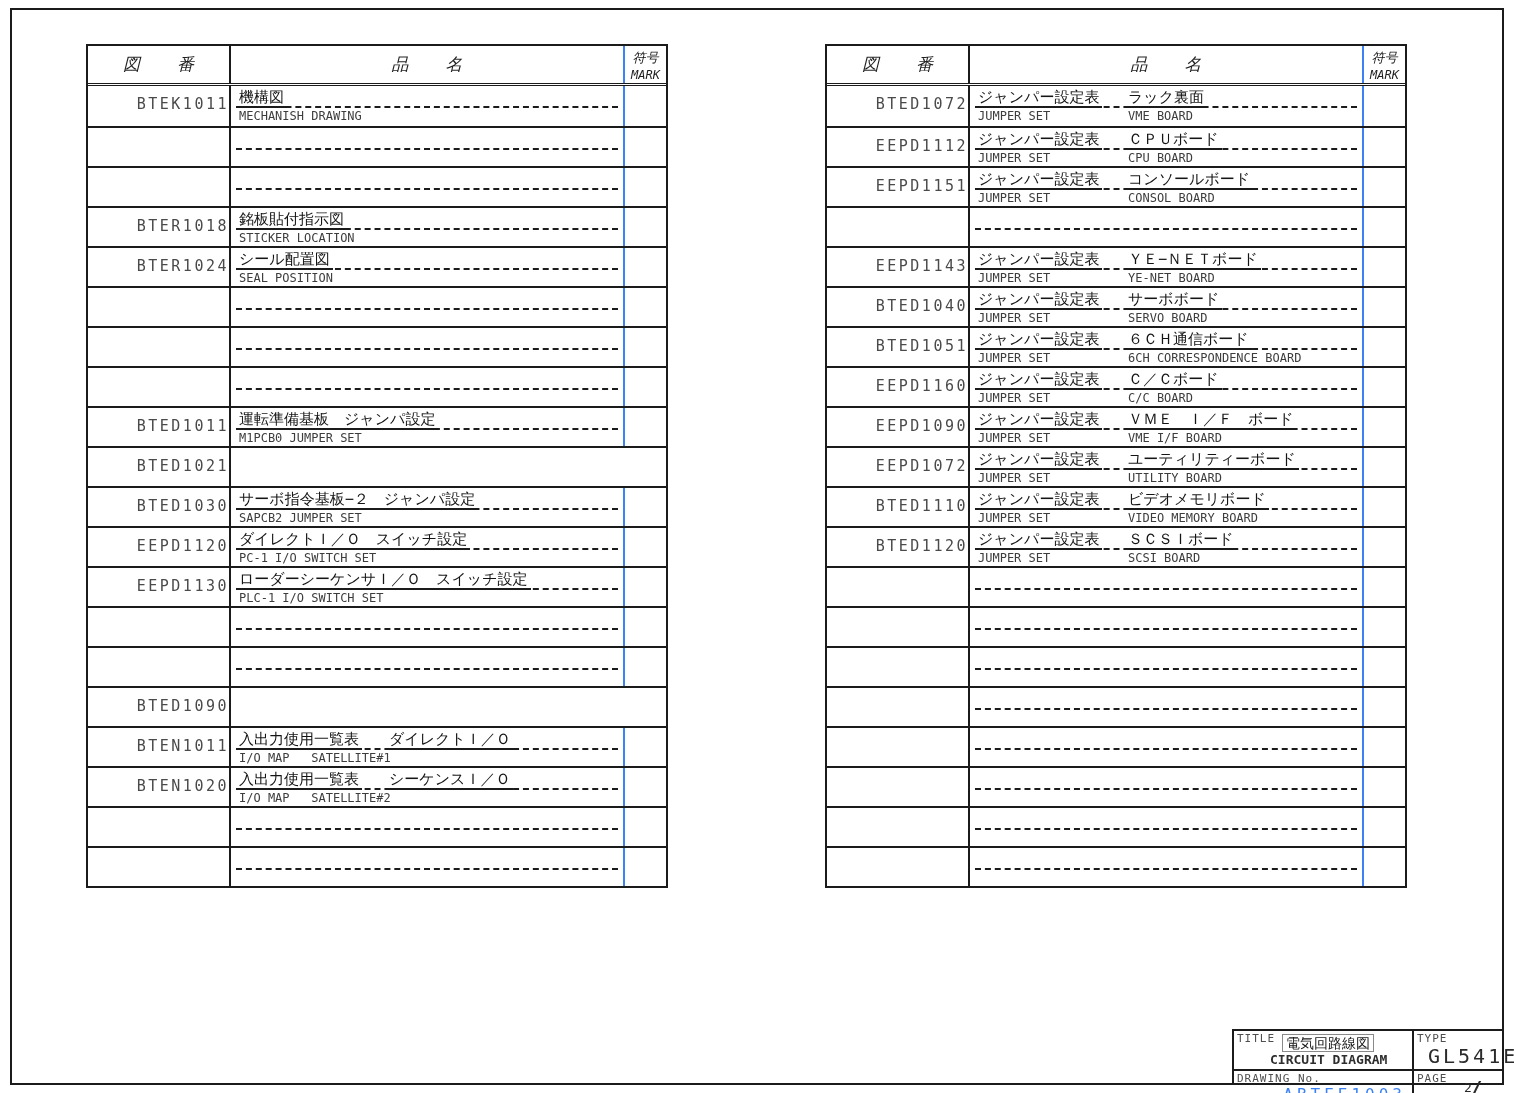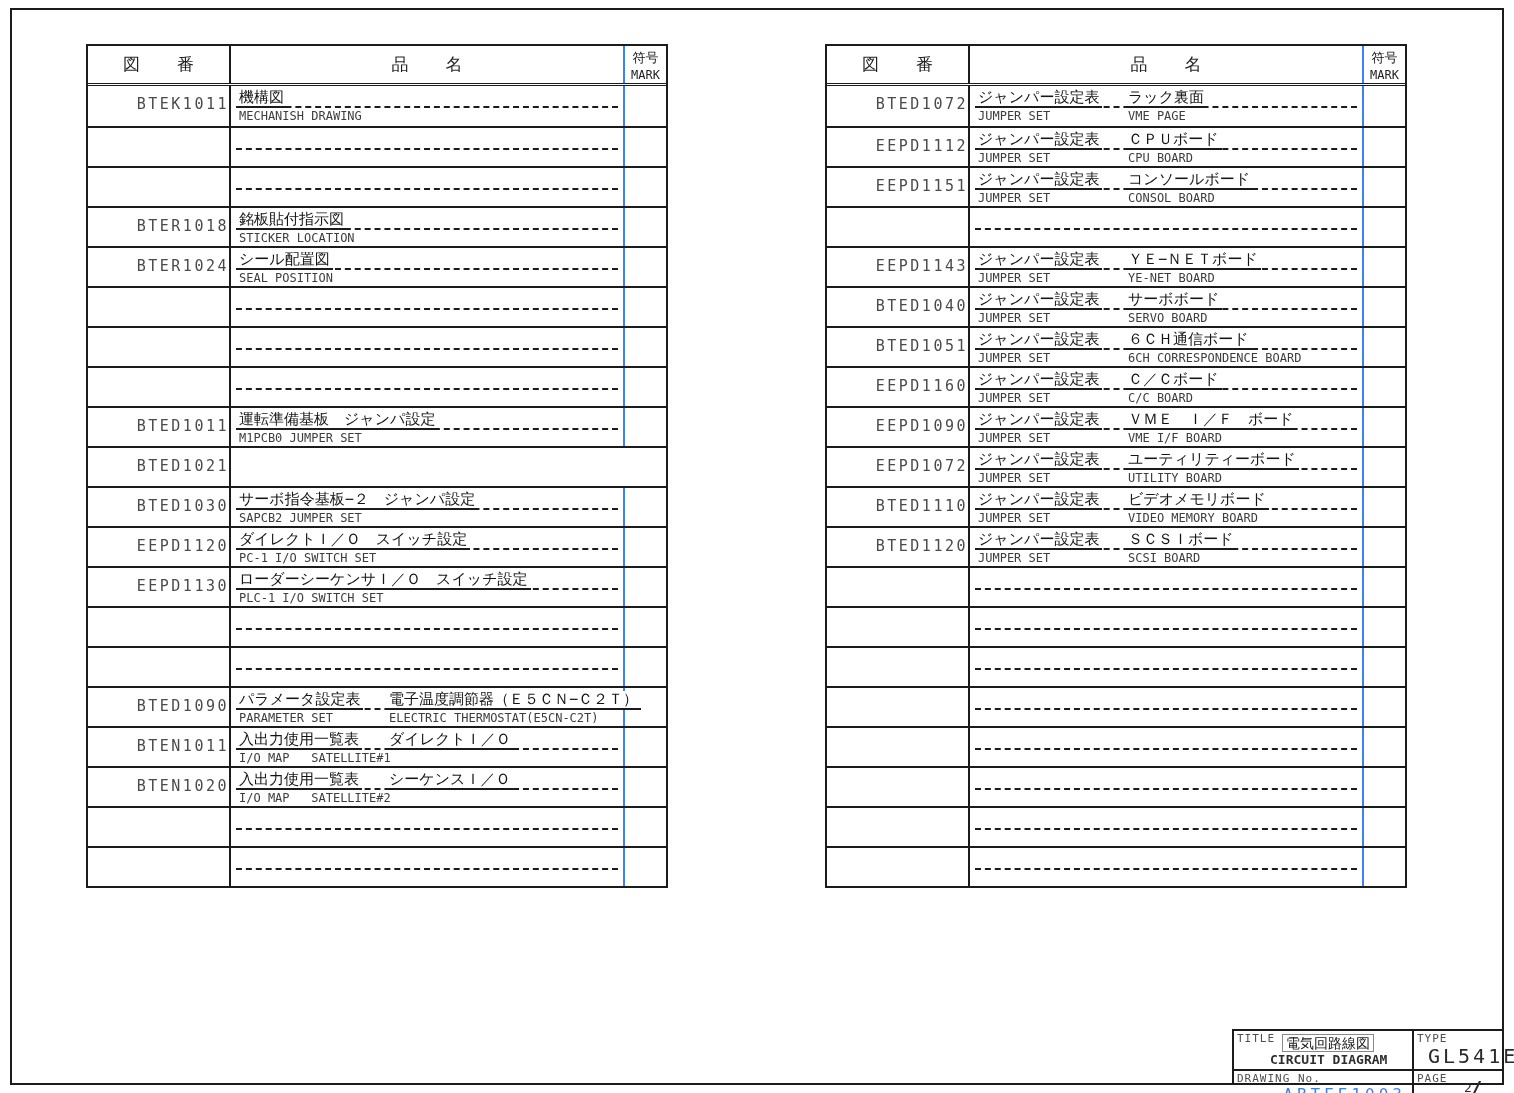--- a/index.html
+++ b/index.html
@@ -4,21 +4,21 @@
 <style>
   html,body{margin:0;padding:0;background:#fff;}
   .page{position:relative;width:1514px;height:1093px;background:#fff;overflow:hidden;
         font-family:"DejaVu Sans Mono","DejaVu Sans",sans-serif;color:#222;}
   .sheet{position:absolute;left:10px;top:8px;width:1490px;height:1073px;border:2px solid #1b1b1b;}
 
   
   .ptable{position:absolute;top:34px;width:582px;border:2px solid #1b1b1b;background:#fff;box-sizing:border-box;}
   .ptable.left{left:74px;}
   .ptable.right{left:813px;}
-  .thead{display:flex;height:40px;box-sizing:border-box;border-bottom:3px double #1b1b1b;}
+  .thead{display:flex;height:40px;box-sizing:border-box;border-bottom:3px double #1b1b1b;font-style:italic;}
   .trow{display:flex;height:40px;box-sizing:border-box;position:relative;}
   .trow + .trow{border-top:2px solid #1b1b1b;}
   .c1{width:143px;border-right:2px solid #1b1b1b;box-sizing:border-box;flex:none;}
   .c2{width:394px;border-right:2px solid #3b82f6;box-sizing:border-box;flex:none;position:relative;}
   .c3{flex:1;}
   .hcell{display:flex;align-items:center;justify-content:center;font-size:17px;letter-spacing:10px;color:#1e1e1e;padding-left:10px;}
   .hmark{flex-direction:column;font-size:12px;letter-spacing:0;line-height:1.25;padding:3px 0 0 0;color:#1e1e1e;}
   .hmark .jp{font-size:13px;}
   .num{font-size:15px;letter-spacing:2.5px;color:#4a4a4a;line-height:36px;padding-left:20px;white-space:pre;text-align:right;}
   .dash{position:absolute;left:5px;right:5px;top:20px;height:0;border-top:2px dashed #1b1b1b;z-index:1;}
@@ -177,27 +177,20 @@
           </div>
           <div class="trow">
             <div class="c1 num"></div>
             <div class="c2">
               <div class="dash"></div>
             </div>
             <div class="c3"></div>
           </div>
           <div class="trow">
             <div class="c1 num">BTED1090</div>
-            <div class="c2">
-              <div class="dash"></div>
-              <span class="jp jp1">パラメータ設定表</span>
-              <span class="jp jp2">電子温度調節器（Ｅ５ＣＮ−Ｃ２Ｔ）</span>
-              <span class="en en1">PARAMETER SET</span>
-              <span class="en en2">ELECTRIC THERMOSTAT(E5CN-C2T)</span>
-            </div>
             <div class="c3"></div>
           </div>
           <div class="trow">
             <div class="c1 num">BTEN1011</div>
             <div class="c2">
               <div class="dash"></div>
               <span class="jp jp1">入出力使用一覧表</span>
               <span class="jp jp2">ダイレクトＩ／Ｏ</span>
               <span class="en en1">I/O MAP   SATELLITE#1</span>
             </div>
@@ -240,21 +233,21 @@
         </div>
       </div>
       <div class="tbody" id="tbody-right">
           <div class="trow">
             <div class="c1 num">BTED1072</div>
             <div class="c2">
               <div class="dash"></div>
               <span class="jp jp1">ジャンパー設定表</span>
               <span class="jp jp2">ラック裏面</span>
               <span class="en en1">JUMPER SET</span>
-              <span class="en en2">VME PAGE</span>
+              <span class="en en2">VME BOARD</span>
             </div>
             <div class="c3"></div>
           </div>
           <div class="trow">
             <div class="c1 num">EEPD1112</div>
             <div class="c2">
               <div class="dash"></div>
               <span class="jp jp1">ジャンパー設定表</span>
               <span class="jp jp2">ＣＰＵボード</span>
               <span class="en en1">JUMPER SET</span>

